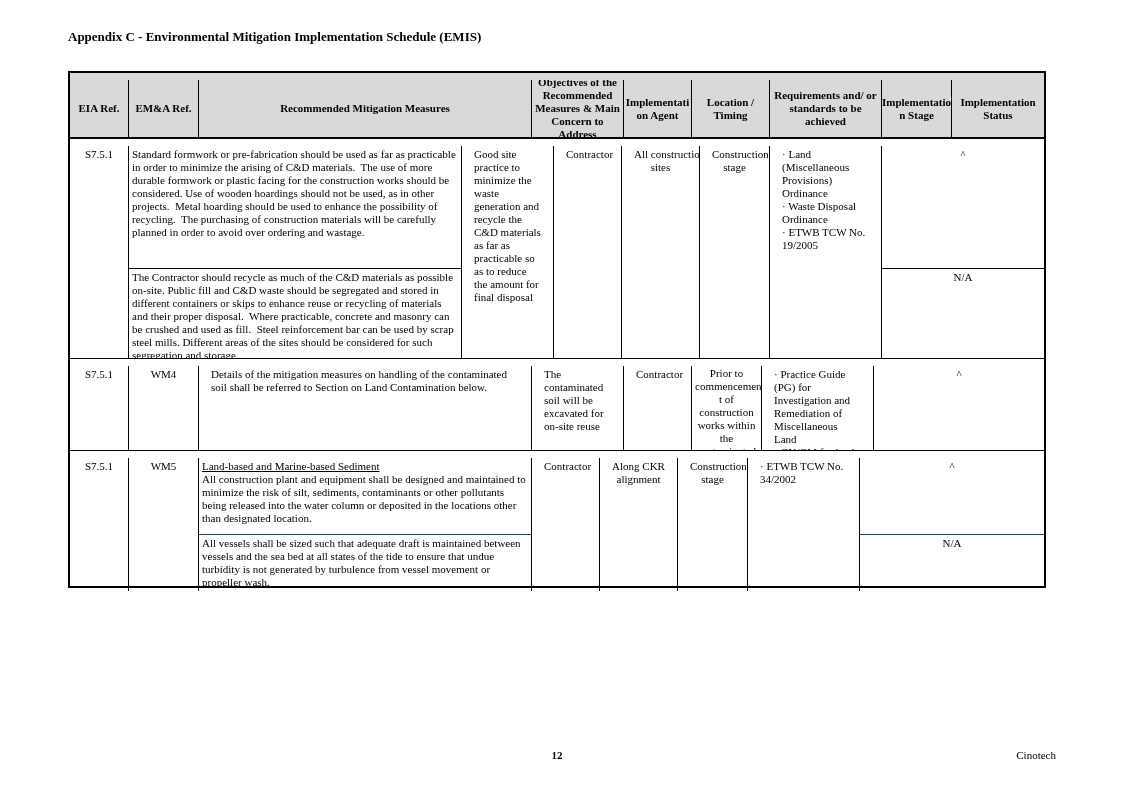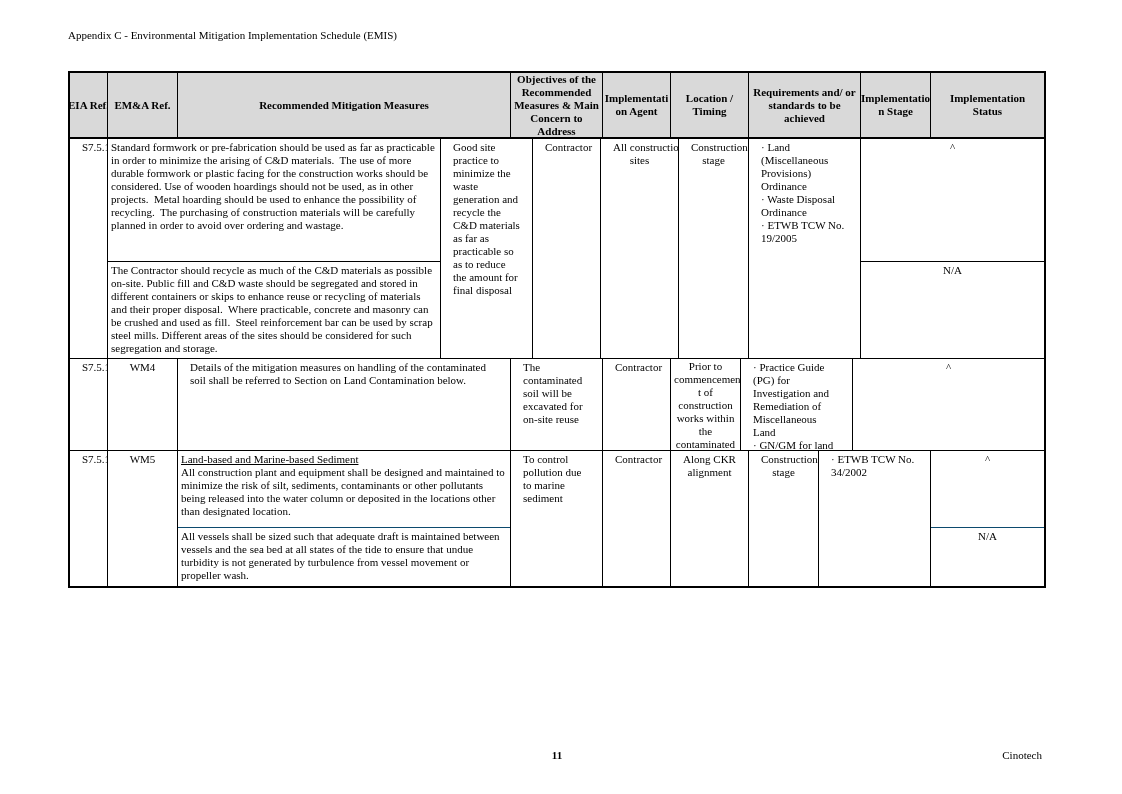--- a/index.html
+++ b/index.html
@@ -1,33 +1,33 @@
 <!DOCTYPE html>
 <html><head>
 <meta charset="utf-8">
 <style>
   * { margin:0; padding:0; box-sizing:border-box; }
   html,body { width:1122px; height:794px; background:#ffffff; color:#000;
     font-family:"Liberation Serif","DejaVu Serif",serif; }
   #page { position:relative; width:1122px; height:794px; background:#fff; overflow:hidden; }
 
-  .doc-title { position:absolute; left:68px; top:29px; font-size:11px; font-weight:normal;text-align:right; }
+  .doc-title { position:absolute; left:68px; top:29px; font-size:13px; font-weight:bold;text-align:right; }
 
   .emis-table { position:absolute; left:68px; top:71px; width:978px; height:517px;
     border:2px solid #000; display:flex; flex-direction:column; }
 
   .t-row { display:flex; width:100%; }
   .t-row.header { height:66px; border-bottom:2px solid #000; background:#d9d9d9; }
   .t-row.r0 { height:220px; border-bottom:1px solid #000; }
   .t-row.r1 { height:92px;  border-bottom:1px solid #000; }
   .t-row.r2 { flex:1; }
 
-  .cell { border-right:1px solid #000; overflow:hidden; font-size:11px; line-height:13px; }
+  .cell { border-right:1px solid #000; overflow:hidden; font-size:11px; line-height:13px;margin-top:7px; }
   .cell:last-child { border-right:none; }
-  .c1{width:38px}.c2{width:70px}.c3{width:333px}.c4{width:92px}
+  .c1{width:59px}.c2{width:70px}.c3{width:333px}.c4{width:92px}
   .c5{width:68px}.c6{width:78px}.c7{width:70px}.c8{width:112px}.c9{flex:1}
 
   .t-row.header .cell { display:flex; align-items:center; justify-content:center;
     text-align:center; font-weight:bold; white-space:pre; line-height:13px; padding:1px 2px; }
 
   .body-cell { padding:2px 12px; }
   .ctr { text-align:center; white-space:pre; }
   .para { white-space:pre-wrap; }
   .m-heading { text-decoration:underline; white-space:pre-wrap; }
 
@@ -37,21 +37,21 @@
   .r2 .sub-top { height:77px;  border-bottom:1px solid #0c4a6e; }
   .sub-bottom { flex:1; }
   .status-txt { text-align:center; white-space:pre; }
 
   .req-item { white-space:pre-wrap; }
 
   .stage-clip { padding:1px 3px; }
 
   .footer-page { position:absolute; left:68px; top:749px; width:978px; text-align:center;
     font-size:11px; font-weight:bold; }
-  .footer-brand { position:absolute; right:80px; top:749px; font-size:11px; }
+  .footer-brand { position:absolute; right:66px; top:749px; font-size:11px; }
 </style>
 </head>
 <body>
 
 <div id="page">
 
   <div class="doc-title">Appendix C - Environmental Mitigation Implementation Schedule (EMIS)</div>
 
   <div class="emis-table">
 
@@ -131,33 +131,32 @@
       <div class="cell c2 body-cell ctr">WM5</div>
       <div class="cell c3 split-col">
         <div class="sub sub-top">
           <div class="m-heading">Land-based and Marine-based Sediment</div>
           <div class="para">All construction plant and equipment shall be designed and maintained to minimize the risk of silt, sediments, contaminants or other pollutants being released into the water column or deposited in the locations other than designated location.</div>
         </div>
         <div class="sub sub-bottom">
           <div class="para">All vessels shall be sized such that adequate draft is maintained between vessels and the sea bed at all states of the tide to ensure that undue turbidity is not generated by turbulence from vessel movement or propeller wash.</div>
         </div>
       </div>
-      <div class="cell c4 body-cell para">To control pollution due to marine sediment</div>
       <div class="cell c5 body-cell ctr">Contractor</div>
       <div class="cell c6 body-cell ctr">Along CKR
 alignment</div>
       <div class="cell c7 body-cell ctr">Construction
 stage</div>
       <div class="cell c8 body-cell">
         <div class="req-item">· ETWB TCW No. 34/2002</div>
       </div>
       <div class="cell c9 split-col">
         <div class="sub sub-top status-txt">^</div>
         <div class="sub sub-bottom status-txt">N/A</div>
       </div>
     </div>
 
   </div>
 
-  <div class="footer-page">11</div>
+  <div class="footer-page">12</div>
   <div class="footer-brand">Cinotech</div>
 
 </div>
 
 </body></html>

